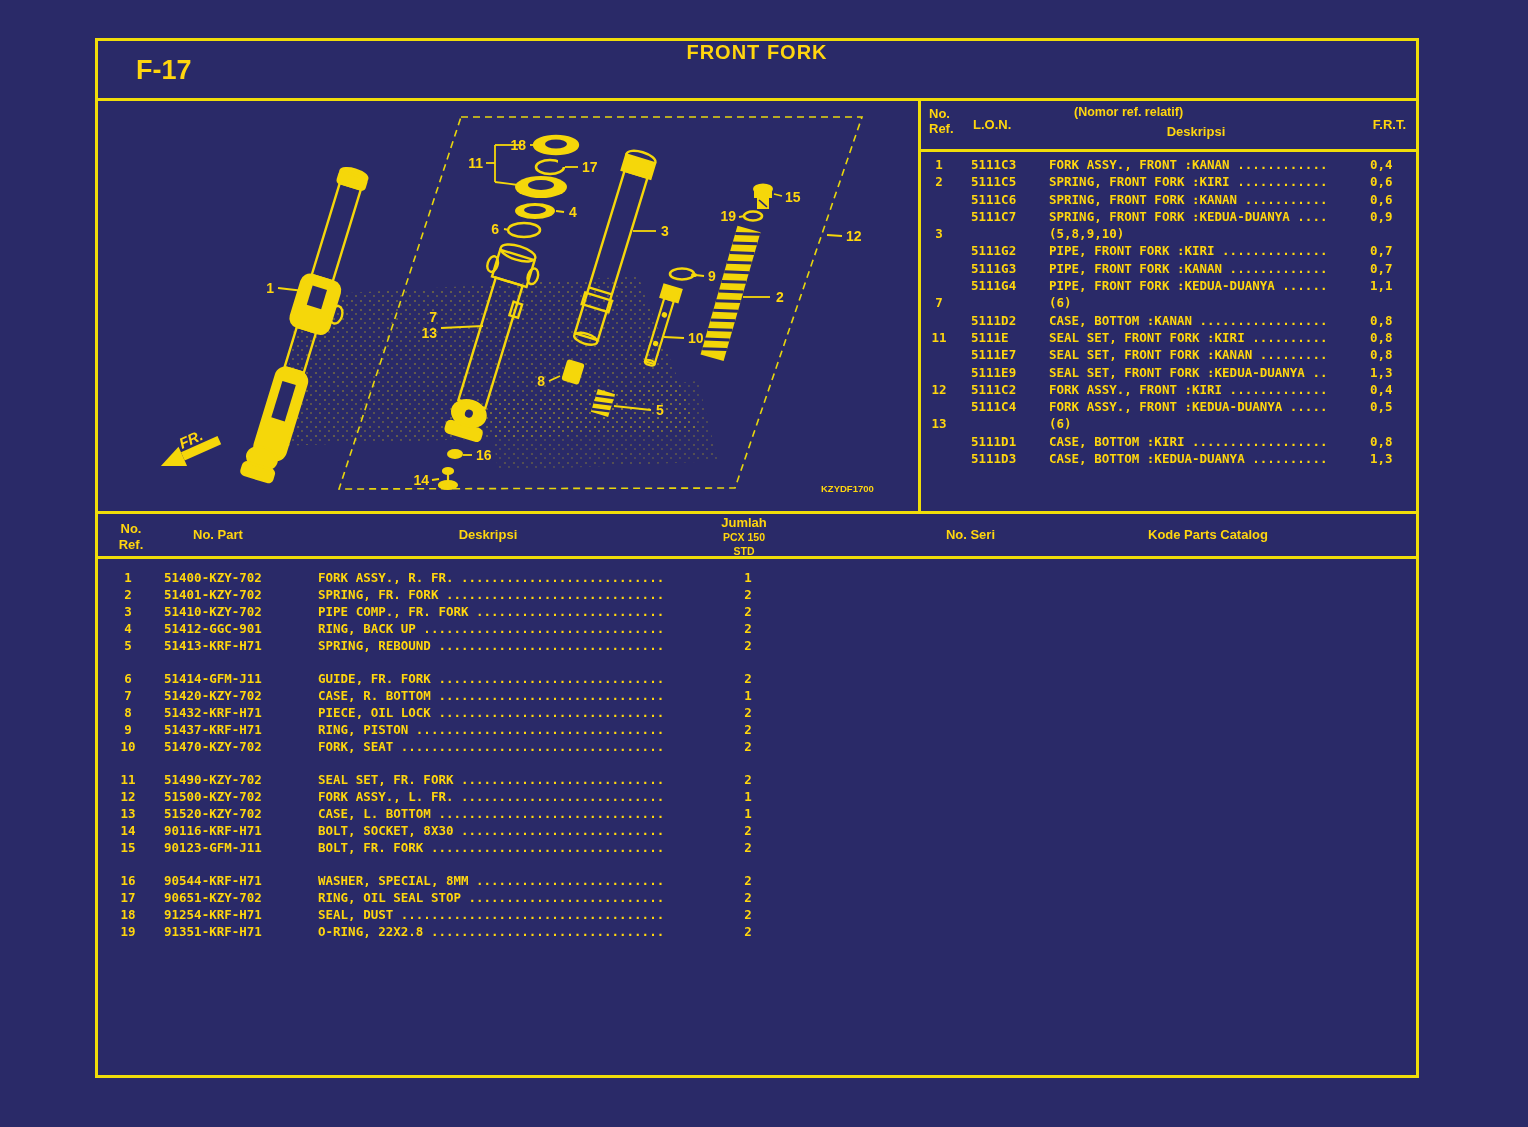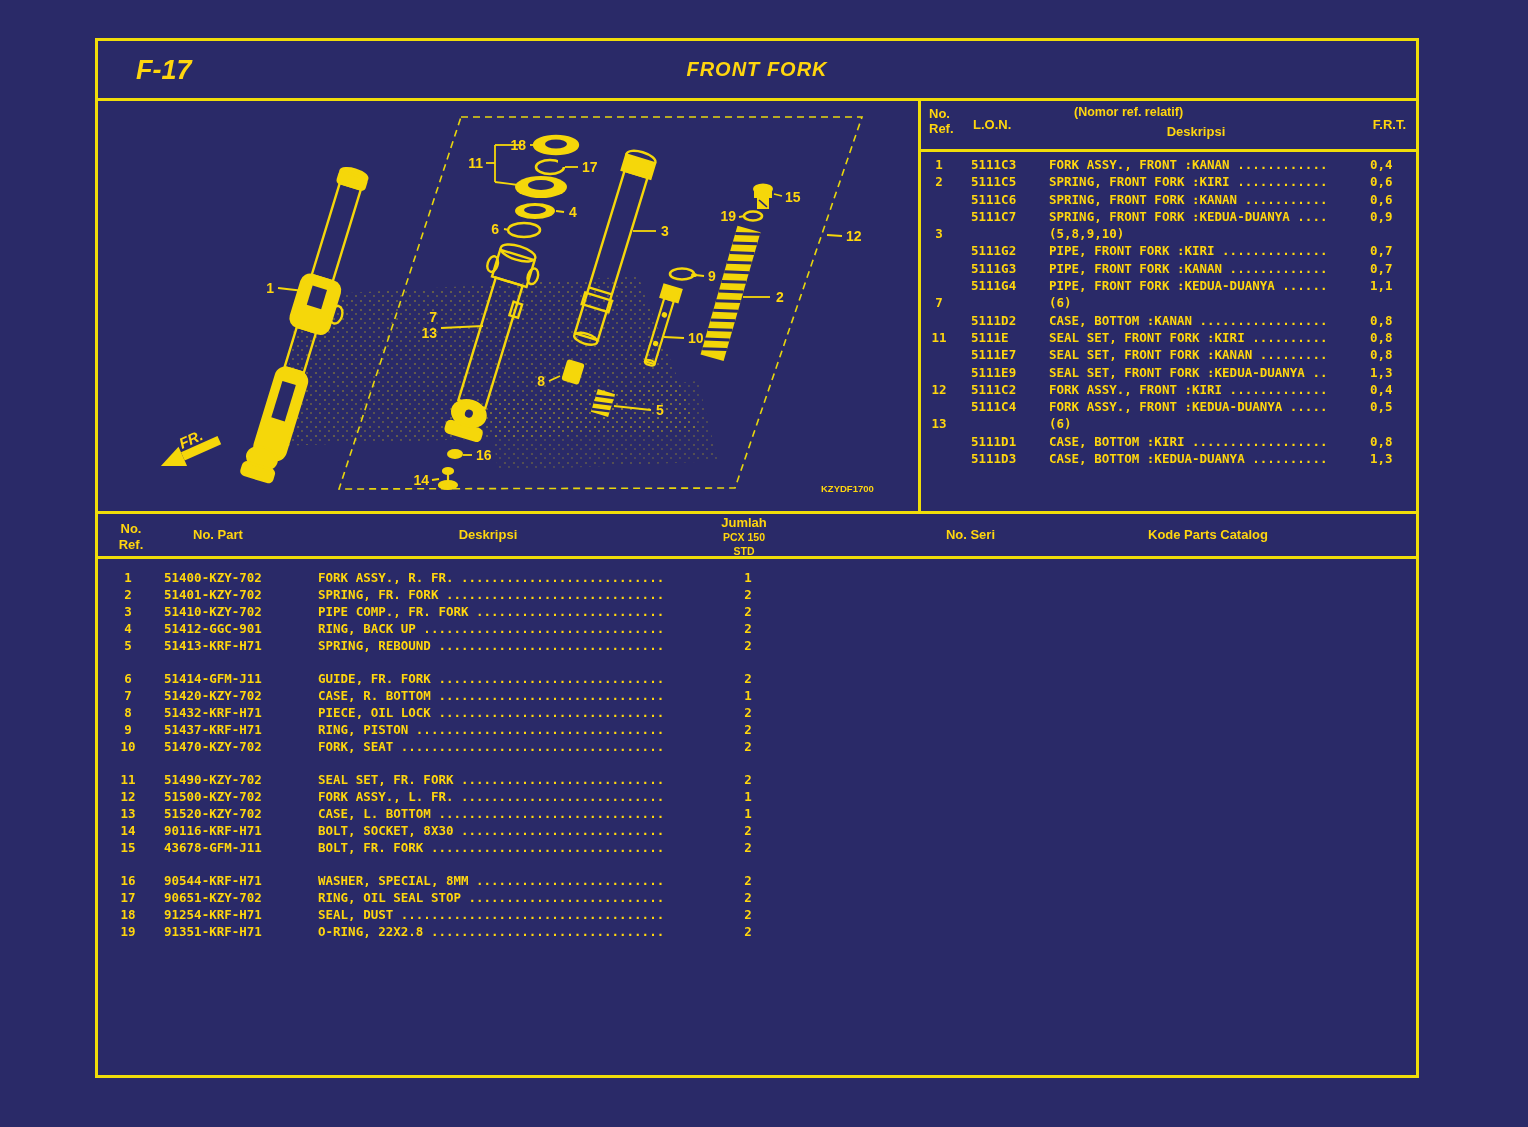--- a/index.html
+++ b/index.html
@@ -7,21 +7,21 @@
     --line:#f0dd0a;
     --txt:#ffd60e;
   }
   *{margin:0;padding:0;box-sizing:border-box;}
   html,body{width:1528px;height:1127px;background:var(--bg);overflow:hidden;
     font-family:"Liberation Sans",sans-serif;}
   .frame{position:absolute;left:95px;top:38px;width:1324px;height:1040px;
     border:3px solid var(--line);}
   
   .hdr{position:relative;height:60px;border-bottom:3px solid var(--line);
-    display:flex;align-items:center;justify-content:center;font-style:italic;}
+    display:flex;justify-content:center;}
   .pagecode{position:absolute;left:38px;top:14px;font-size:27px;font-weight:bold;color:var(--txt);}
   .title{font-size:20px;font-weight:bold;color:var(--txt);letter-spacing:1px;}
   
   .main{display:flex;height:410px;}
   .diagwrap{width:820px;height:410px;position:relative;}
   .vdiv{width:3px;background:var(--line);}
   .lonpanel{position:relative;flex:1;color:var(--txt);}
   .lonhead{position:relative;height:51px;border-bottom:3px solid var(--line);
     font-weight:bold;font-size:13px;}
   .lonhead .refh{position:absolute;left:8px;top:5px;line-height:15px;}
@@ -493,21 +493,21 @@
       <div class="prow">
       <span class="p-ref">14</span>
       <span class="p-gap"></span>
       <span class="p-part">90116-KRF-H71</span>
       <span class="p-desc">BOLT, SOCKET, 8X30 ...........................</span>
       <span class="p-qty">2</span>
     </div>
       <div class="prow">
       <span class="p-ref">15</span>
       <span class="p-gap"></span>
-      <span class="p-part">43678-GFM-J11</span>
+      <span class="p-part">90123-GFM-J11</span>
       <span class="p-desc">BOLT, FR. FORK ...............................</span>
       <span class="p-qty">2</span>
     </div>
       <div class="prow" style="margin-top: 16px;">
       <span class="p-ref">16</span>
       <span class="p-gap"></span>
       <span class="p-part">90544-KRF-H71</span>
       <span class="p-desc">WASHER, SPECIAL, 8MM .........................</span>
       <span class="p-qty">2</span>
     </div>

